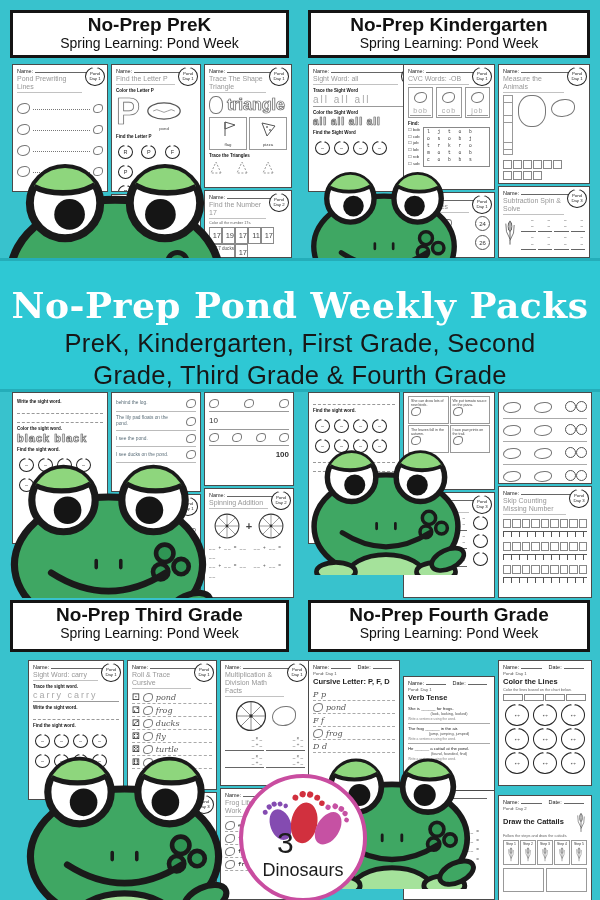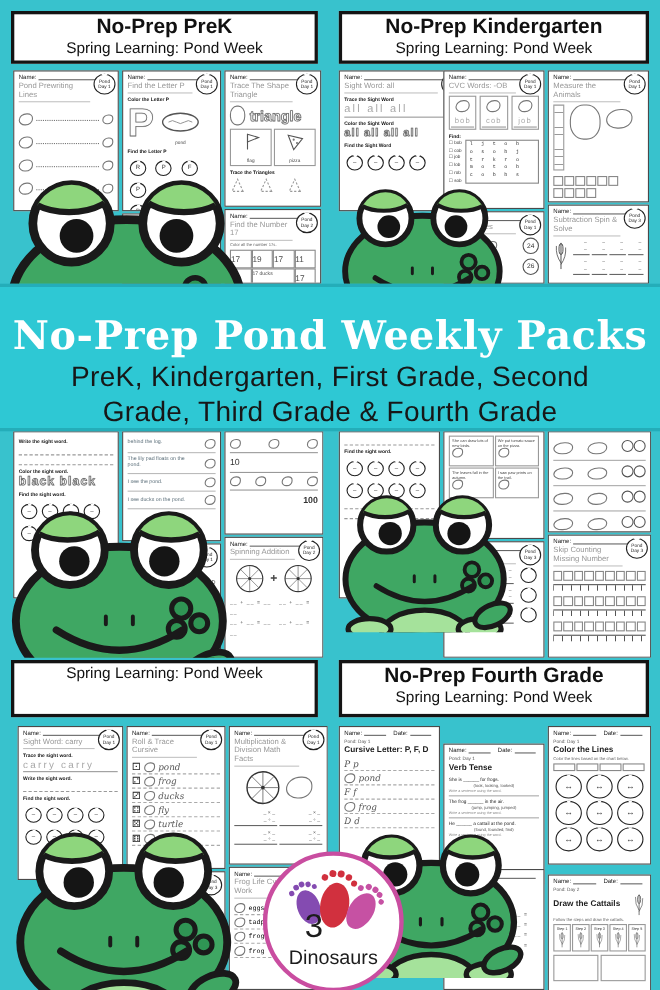--- a/index.html
+++ b/index.html
@@ -27,21 +27,21 @@
   .lily.big{width:24px;height:22px;font-size:8px;color:#444}
   .trace{font-size:10px;color:#a9a9a9;letter-spacing:2px;border-bottom:0.7px solid #999;padding-bottom:1px}
   .bub{color:#fdfdfd;-webkit-text-stroke:0.7px #6a6a6a;text-shadow:0 0 1px #8a8a8a;font-weight:bold}
   .wline{height:8px;border-bottom:0.9px dashed #999}
   .pic{display:inline-block;width:11px;height:9px;border:0.8px solid #777;border-radius:60% 40% 55% 45%;background:#fff}
   .pic.sm{width:8px;height:7px}
   .prew{display:flex;align-items:center;margin:10px 0}
   .prew .dots{flex:1;border-bottom:1.2px dotted #777;margin:0 3px;height:1px}
   .bigP{font-size:36px;font-weight:bold;line-height:1}
   .cap{font-size:4.3px;color:#444;text-align:center}
-  .g17{display:grid;grid-template-columns:repeat(4,1fr);font-size:7.5px;color:#4a4a4a;text-align:left}
+  .g17{display:grid;grid-template-columns:repeat(6,1fr);font-size:7.5px;color:#4a4a4a;text-align:right}
   .g17 span{border:0.5px solid #8a8a8a;padding:4px 0;line-height:1}
   .g17 .dk{font-size:4.6px;padding-top:2px}
   .wsgrid{font-family:"Liberation Mono",monospace;font-size:4.6px;letter-spacing:2.5px;color:#333;line-height:1.5;border:0.6px solid #888;padding:1px 0 1px 3px}
   .chk{font-size:4.2px;color:#333;line-height:1.6}
   .numc{display:inline-flex;align-items:center;justify-content:center;width:13px;height:13px;border:0.9px solid #555;border-radius:50%;font-size:6px;color:#333}
   .sent{font-size:4.8px;color:#5b6e79;line-height:1.3;border-bottom:0.5px solid #bbb;padding:3px 0;display:flex;justify-content:space-between;align-items:center}
   .sgrid{display:grid;grid-template-columns:1fr 1fr;gap:1px}
   .sgrid div{border:0.5px solid #999;font-size:3.6px;color:#444;padding:2px;min-height:22px}
   .crayon{display:inline-block;width:22px;height:7px;border:0.8px solid #666;border-radius:3px;position:relative;margin-right:2px}
   .crayon::before{content:"";position:absolute;right:-4px;top:1.4px;border-top:2px solid transparent;border-bottom:2px solid transparent;border-left:4px solid #666}
@@ -203,21 +203,21 @@
 
     <div class="card" style="left:196px;top:2px;width:88px;height:124px">
       <div class="nrow">
           <span>Name:</span>
           <span class="ln"></span>
         </div>
       <span class="badge">Pond Day 1</span>
       <div class="ct">Trace The Shape Triangle</div>
       <div style="display:flex;align-items:center;gap:4px;margin:3px 0">
         <span class="pic" style="width:12px;height:16px;border-radius:45%"></span>
-        <span class="bub" style="font-size:13px">triangle</span>
+        <span class="bub" style="font-size:16px">triangle</span>
       </div>
       <div style="display:flex;gap:2px">
         <span style="flex:1;border:0.5px solid #999;text-align:center;padding:2px 0">
           <svg width="18" height="18">
               <line x1="6" y1="2" x2="6" y2="16" stroke="#555" stroke-width="1"></line>
               <path d="M6,2 L16,5 L6,9 Z" fill="none" stroke="#555" stroke-width="1"></path>
             </svg>
           <div class="cap">flag</div>
         </span>
         <span style="flex:1;border:0.5px solid #999;text-align:center;padding:2px 0">
@@ -661,28 +661,29 @@
         </div>
       <div class="numline"></div>
     </div>
 
     <svg class="frog" style="left:-6px;top:50px;width:172px;height:133px" viewBox="0 0 220 170">
         <use href="#frogSym"></use>
       </svg>
   </div>
 
   <div class="hdrbox" style="left:10px;top:600px;width:279px;height:52px">
+    <div class="ht">No-Prep Third Grade</div>
     <div class="hs">Spring Learning: Pond Week</div>
   </div>
   <div class="hdrbox" style="left:308px;top:600px;width:282px;height:52px">
     <div class="ht">No-Prep Fourth Grade</div>
     <div class="hs">Spring Learning: Pond Week</div>
   </div>
 
-  <div class="collage" style="left:12px;top:658px;width:286px;height:242px">
+  <div class="collage" style="left:24px;top:658px;width:286px;height:242px">
 
     <div class="card" style="left:4px;top:2px;width:96px;height:140px">
       <div class="nrow">
           <span>Name:</span>
           <span class="ln"></span>
         </div>
       <span class="badge">Pond Day 1</span>
       <div class="ct">Sight Word: carry</div>
       <div class="slab">Trace the sight word.</div>
       <div class="trace" style="font-size:9px">carry  carry</div>

